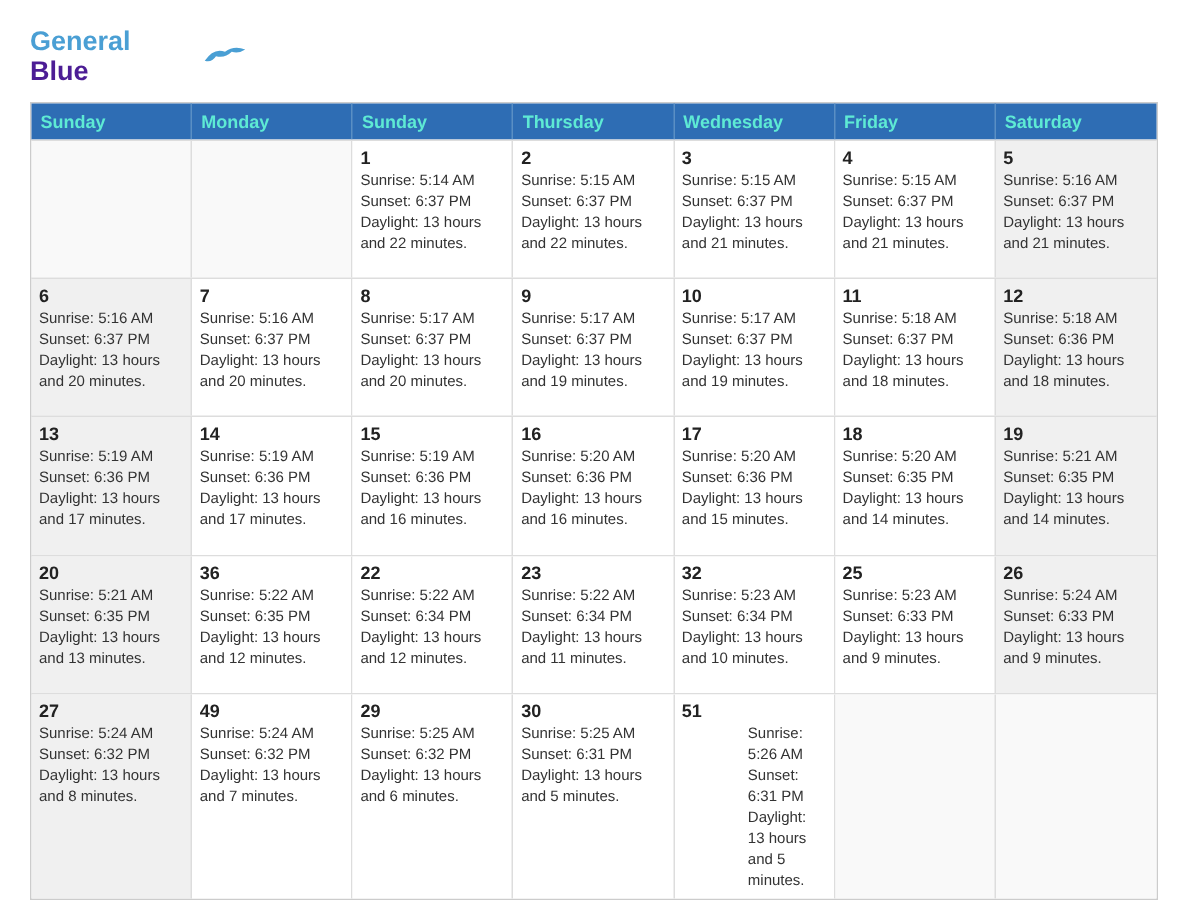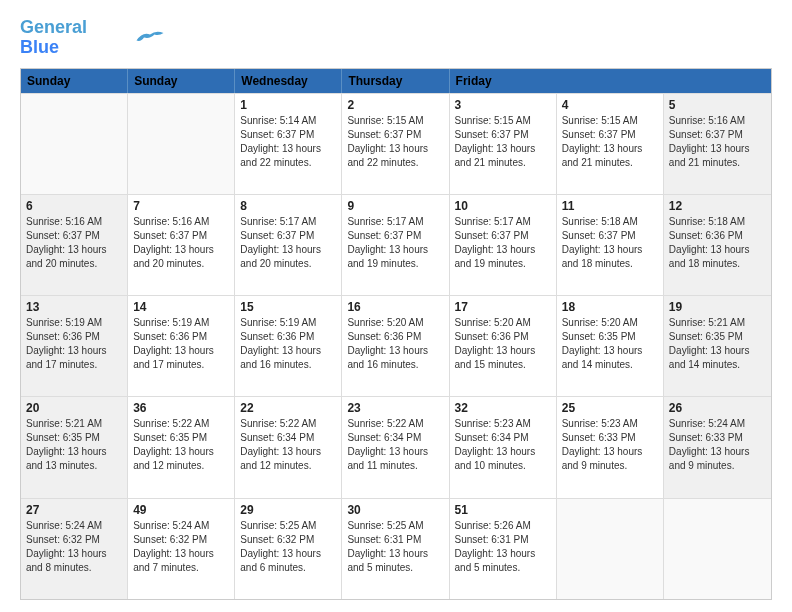--- a/index.html
+++ b/index.html
@@ -66,21 +66,21 @@
       display: flex;
       flex-direction: column;
       border: 1px solid #ccc;
     }
     .cal-header {
       display: grid;
       grid-template-columns: repeat(7, 1fr);
       background: #2e6db4;
     }
     .cal-header-cell {
-      color: #000000;
+      color: #5eead4;
       font-size: 12px;
       font-weight: bold;
       padding: 5px 6px;
       border-right: 1px solid #5a8fc4;
     }
     .cal-header-cell:last-child { border-right: none; }
     .cal-body {
       flex: 1;
       display: flex;
       flex-direction: column;
@@ -119,40 +119,42 @@
 <body>
 
 <div class="page">
   <div class="header">
     <div class="logo">
       <div class="logo-row">
         <div>
           <div class="logo-text">
             <span>General</span>
           </div>
-          <div class="logo-text" style="color:#3b82f6;">Blue</div>
+          <div class="logo-text" style="color:#4c1d95;">Blue</div>
         </div>
         <svg class="logo-bird" viewBox="0 0 40 24" xmlns="http://www.w3.org/2000/svg">
           <path d="M2,18 Q10,6 20,10 Q28,4 38,8 Q32,12 26,10 Q20,16 12,14 Q8,20 2,18Z" fill="#4a9fd4"></path>
         </svg>
       </div>
     </div>
     <div class="title-block">
       <div class="month-title"></div>
       <div class="location-title"></div>
     </div>
   </div>
 
   <div class="calendar">
     <div class="cal-header">
     <div class="cal-header-cell">Sunday</div>
+        <div class="cal-header-cell">Monday</div>
         <div class="cal-header-cell">Sunday</div>
+        <div class="cal-header-cell">Thursday</div>
         <div class="cal-header-cell">Wednesday</div>
-        <div class="cal-header-cell">Thursday</div>
         <div class="cal-header-cell">Friday</div>
+        <div class="cal-header-cell">Saturday</div>
       </div>
     <div class="cal-body">
     <div class="cal-row">
           <div class="cal-cell empty"></div>
           <div class="cal-cell empty"></div>
           <div class="cal-cell">
             <div class="day-number">1</div>
             <div class="cell-text" style="white-space: pre-line;">Sunrise: 5:14 AM
 Sunset: 6:37 PM
 Daylight: 13 hours
@@ -364,21 +366,21 @@
           </div>
           <div class="cal-cell">
             <div class="day-number">30</div>
             <div class="cell-text" style="white-space: pre-line;">Sunrise: 5:25 AM
 Sunset: 6:31 PM
 Daylight: 13 hours
 and 5 minutes.</div>
           </div>
           <div class="cal-cell">
             <div class="day-number">51</div>
-            <div class="cell-text" style="white-space: pre-line;">Sunrise: 5:26 AM
+            <div class="cell-text" style="white-space: pre-line; margin-left: 44px;">Sunrise: 5:26 AM
 Sunset: 6:31 PM
 Daylight: 13 hours
 and 5 minutes.</div>
           </div>
           <div class="cal-cell empty"></div>
           <div class="cal-cell empty"></div>
         </div>
       </div>
   </div>
 </div>

